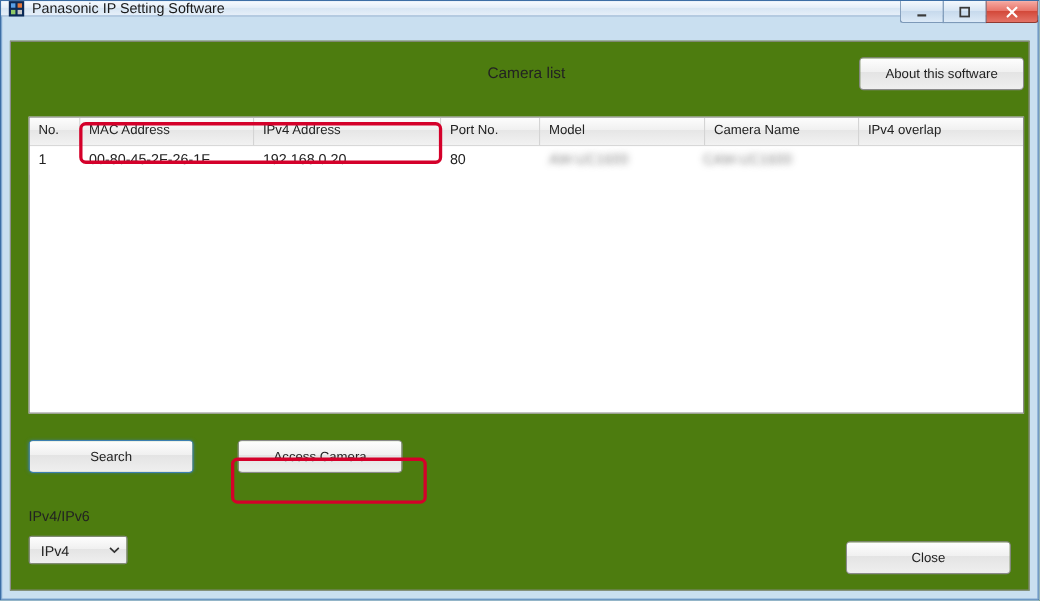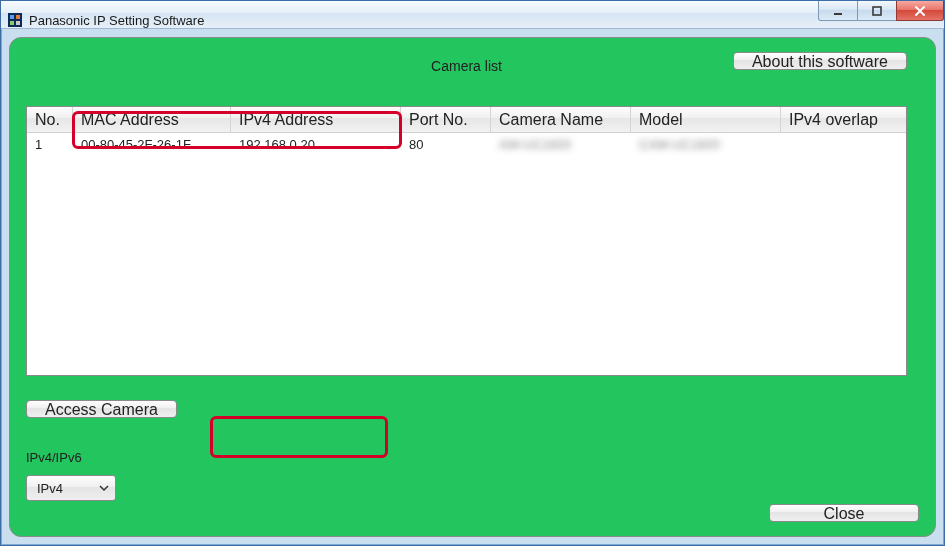--- a/index.html
+++ b/index.html
@@ -11,25 +11,25 @@
     color: #222;
   }
   .window {
     width: 945px; height: 546px;
     background: #c9dff0;
     border: 1px solid #3c6ea5;
     position: relative;
     box-shadow: 0 0 0 1px #7fa7d1 inset;
   }
   .titlebar {
-    height: 28px;
+    height: 14px;
     background: linear-gradient(to bottom, #f7fbff, #e4eef8 45%, #d6e5f3 46%, #e6eff9);
     border-bottom: 1px solid #9fb8d3;
     display: flex;
-    align-items: flex-end;
+    align-items: center;
     padding: 0 0 0 6px;
   }
   .titlebar-icon {
     width: 16px; height: 16px;
     margin-right: 6px;
     display: inline-flex; align-items: center; justify-content: center;
   }
   .titlebar-title {
     flex: 1;
     font-size: 13px;
@@ -53,69 +53,69 @@
   .win-btn.close {
     width: 48px;
     background: linear-gradient(to bottom, #f6a9a1, #e8766b 45%, #d24637 46%, #e47367);
     border-color: #8f3a32;
     border-bottom-right-radius: 3px;
   }
   .win-btn svg { display:block; }
   .client {
     position: absolute;
     left: 8px; right: 8px; top: 36px; bottom: 8px;
-    background: #22c55e;
+    background: #4d7c0f;
     border: 1px solid #8c8c8c;
-    border-radius: 12px;
-    padding: 14px 28px 14px 16px;
+    border-radius: 0;
+    padding: 14px 4px 14px 16px;
   }
   .top-row {
     position: relative;
     height: 44px;
   }
   .camera-list-label {
     position: absolute;
     left: 0; right: 0; top: 6px;
     text-align: center;
     font-size: 14px;
   }
   .about-btn {
     position: absolute;
     right: 0; top: 0;
   }
   .btn {
-    height: 18px;
+    height: 30px;
     min-width: 150px;
     padding: 0 18px;
     background: linear-gradient(to bottom, #fefefe, #f0f0f0 45%, #e4e4e4 46%, #efefef);
     border: 1px solid #8a8a8a;
     border-radius: 4px;
     font-family: inherit;
-    font-size: 16px;
+    font-size: 12px;
     color: #222;
     cursor: default;
   }
   .btn.primary {
     border: 1px solid #3c7fb1;
     box-shadow: 0 0 3px rgba(60,127,177,0.6);
   }
   .listview {
     margin-top: 10px;
     background: #fff;
     border: 1px solid #8a8a8a;
     height: 270px;
     position: relative;
     overflow: hidden;
   }
   .lv-header {
     display: flex;
     height: 26px;
     background: linear-gradient(to bottom, #fdfdfd, #f0f0f0 45%, #e6e6e6 46%, #f2f2f2);
     border-bottom: 1px solid #cfcfcf;
-    font-size: 16px;
+    font-size: 12px;
     justify-content: center;
   }
   .lv-col {
     border-right: 1px solid #d4d4d4;
     padding: 4px 8px;
     white-space: nowrap;
     overflow: hidden;
   }
   .col-no   { width: 46px; }
   .col-mac  { width: 158px; }
@@ -222,36 +222,37 @@
       <div class="camera-list-label">Camera list</div>
       <button class="btn about-btn">About this software</button>
     </div>
 
     <div class="listview">
       <div class="lv-header">
         <div class="lv-col col-no">No.</div>
         <div class="lv-col col-mac">MAC Address</div>
         <div class="lv-col col-ip">IPv4 Address</div>
         <div class="lv-col col-port">Port No.</div>
+        <div class="lv-col col-model">Model</div>
         <div class="lv-col col-cam">Camera Name</div>
-        <div class="lv-col col-model">Model</div>
         <div class="lv-col col-ovl">IPv4 overlap</div>
       </div>
       <div class="lv-row">
         <div class="lv-cell col-no">1</div>
         <div class="lv-cell col-mac">00-80-45-2F-26-1F</div>
         <div class="lv-cell col-ip">192.168.0.20</div>
         <div class="lv-cell col-port">80</div>
         <div class="lv-cell col-cam blurred">AW-UC1600</div>
         <div class="lv-cell col-model blurred">CAM-UC1600</div>
         <div class="lv-cell col-ovl"></div>
       </div>
     </div>
 
     <div class="bottom-buttons">
+      <button class="btn primary" style="min-width:150px">Search</button>
       <button class="btn" style="min-width:150px">Access Camera</button>
     </div>
 
     <div class="ipfamily-label">IPv4/IPv6</div>
     <div class="ipfamily-select">
       <span>IPv4</span>
       <span>
         <svg width="10" height="10" viewBox="0 0 10 10">
             <path d="M1 3 L5 7 L9 3" fill="none" stroke="#333" stroke-width="1.5"></path>
           </svg>

